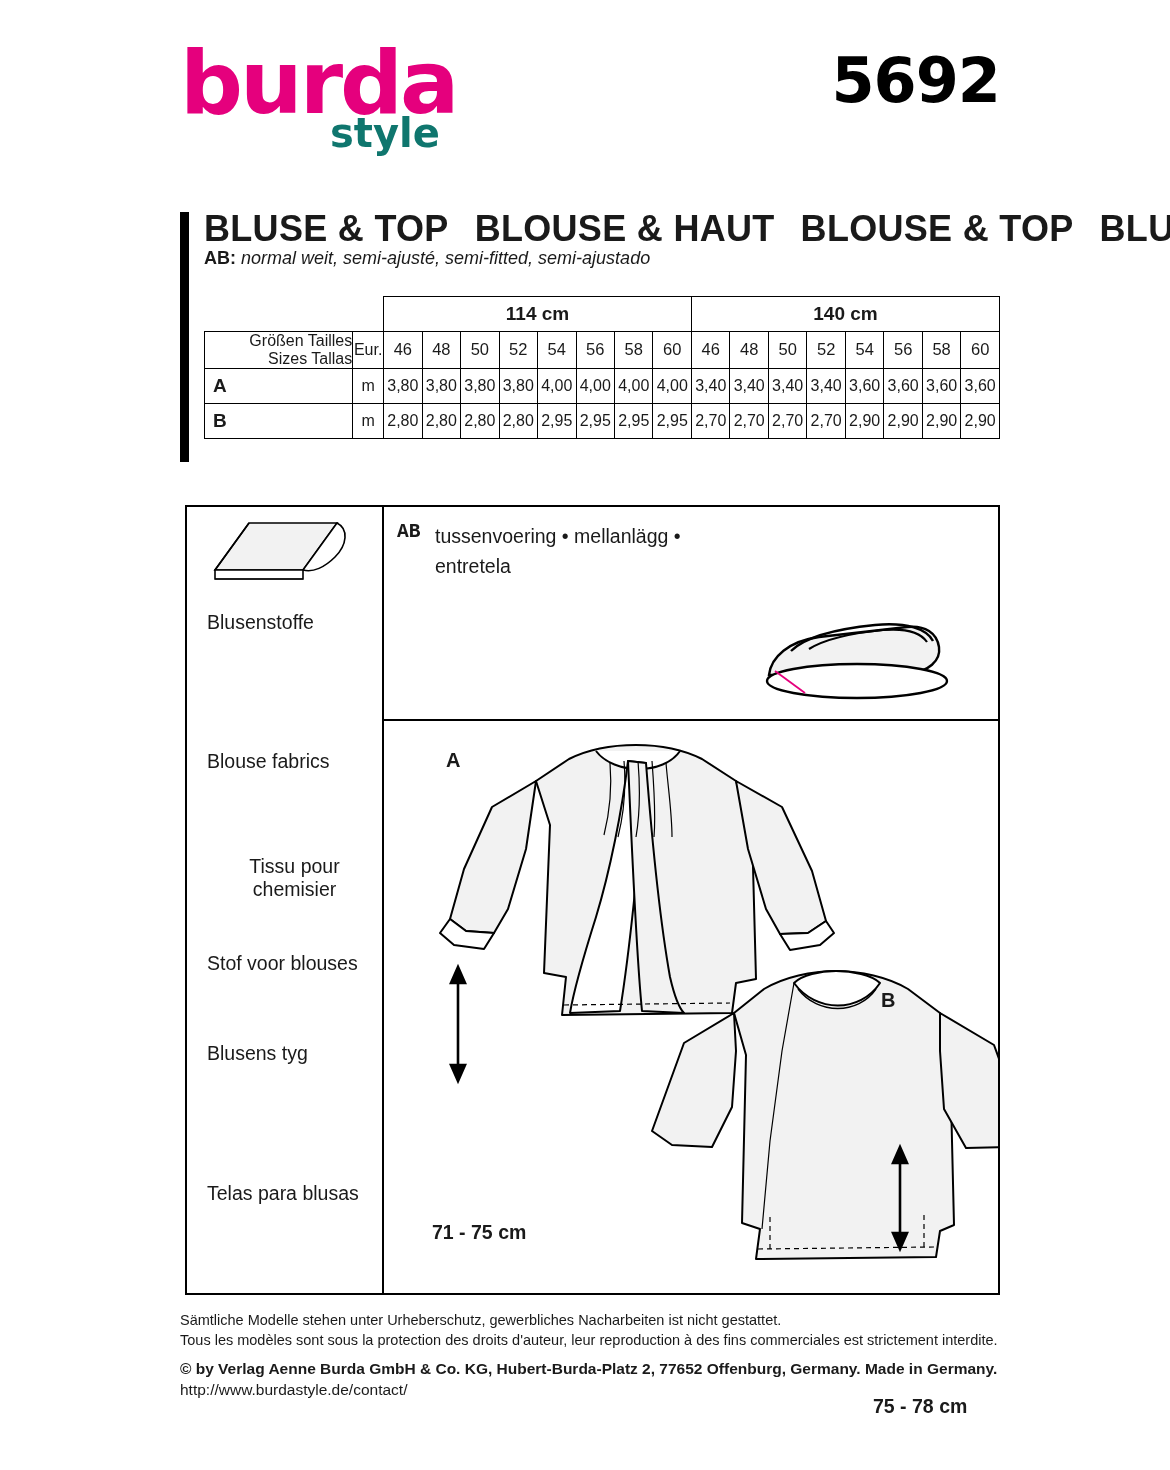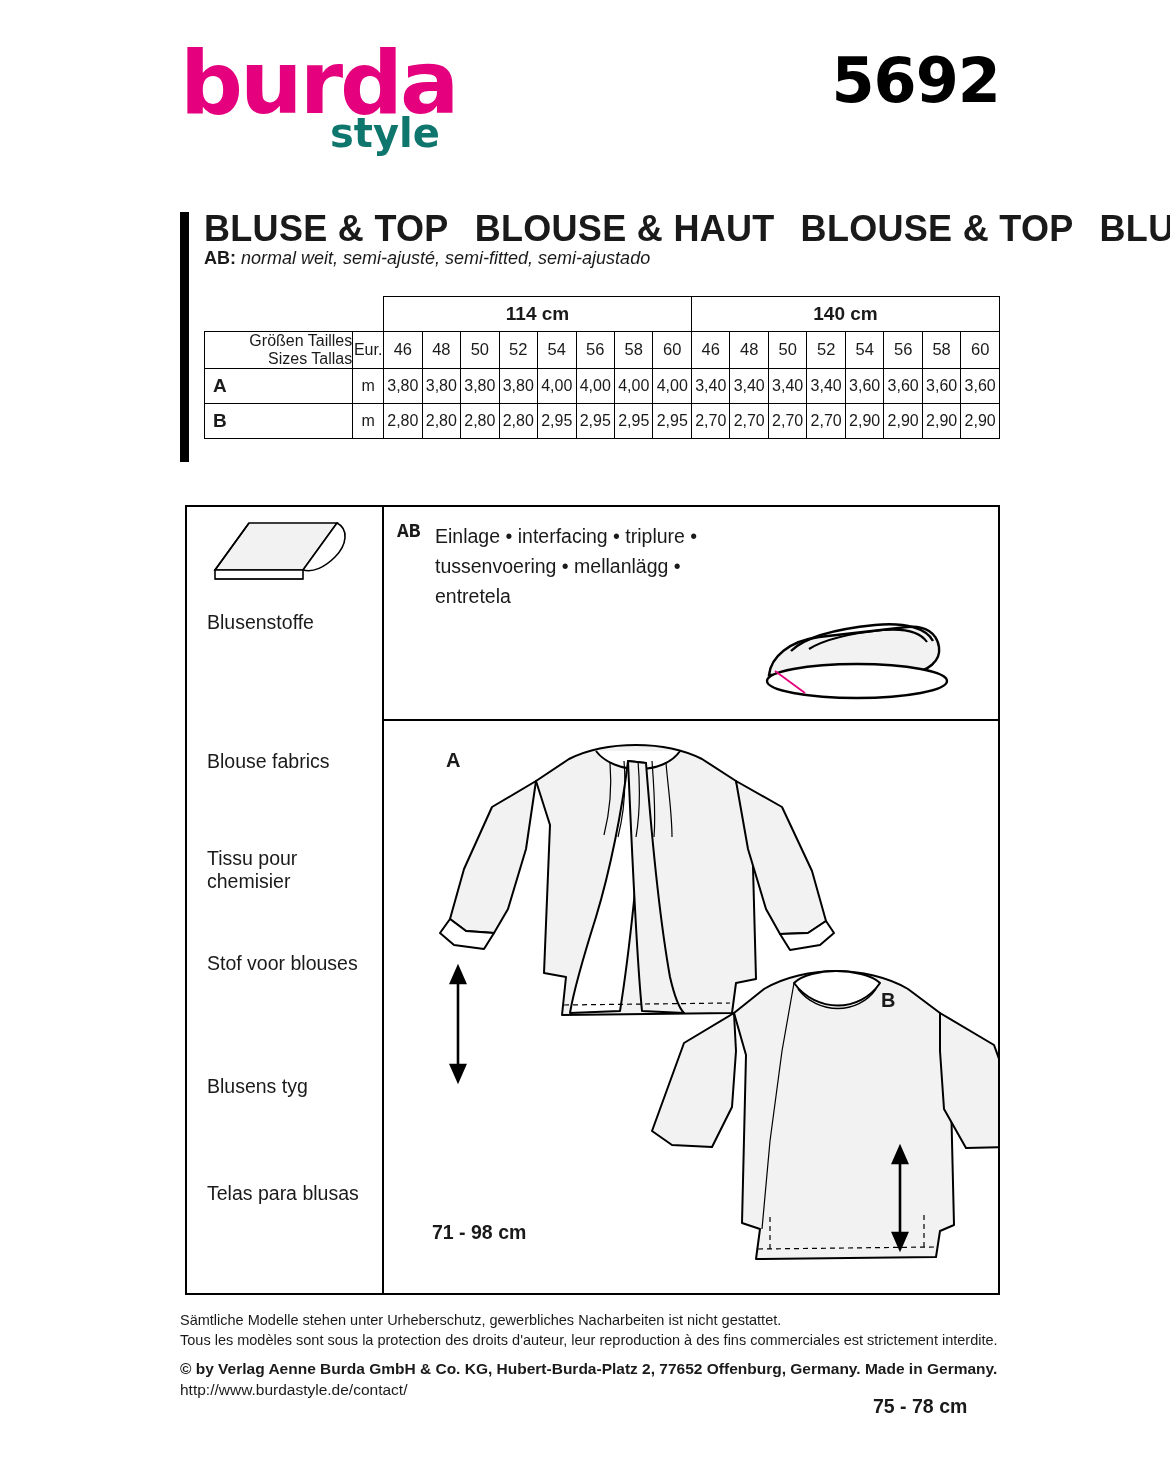--- a/index.html
+++ b/index.html
@@ -239,49 +239,48 @@
         <path d="M96 55 L130 8 C142 14 140 30 128 42 C118 52 106 58 96 55 Z" fill="#ffffff" stroke="#000" stroke-width="1.6"></path>
         <path d="M8 55 L96 55 L96 64 L8 64 Z" fill="#ffffff" stroke="#000" stroke-width="1.6"></path>
         <path d="M8 64 L96 64" stroke="#000" stroke-width="1.2" fill="none"></path>
         <path d="M42 8 L8 55" stroke="#000" stroke-width="1.6" fill="none"></path>
       </svg>
     </div>
 
     <div class="fabric-list">
       <div class="fabric-item" style="top:104px;">Blusenstoffe</div>
       <div class="fabric-item" style="top:243px;">Blouse fabrics</div>
-      <div class="fabric-item" style="top:340px;">Tissu pour chemisier</div>
+      <div class="fabric-item" style="top:348px;text-align:center;">Tissu pour chemisier</div>
       <div class="fabric-item" style="top:445px;">Stof voor blouses</div>
-      <div class="fabric-item" style="top:568px;">Blusens tyg</div>
+      <div class="fabric-item" style="top:535px;">Blusens tyg</div>
       <div class="fabric-item" style="top:675px;">Telas para blusas</div>
     </div>
 
     <div class="inter-block">
       <div class="inter-ab">AB</div>
       <div class="inter-text">
-        <div>Einlage • interfacing • triplure •</div>
         <div>tussenvoering • mellanlägg •</div>
         <div>entretela</div>
       </div>
       <div class="iron">
         <svg viewBox="0 0 200 110" width="200" height="110">
           <path d="M12 78 C14 60 32 44 62 40 L150 30 C168 28 180 36 182 50 C184 64 172 74 150 78 Z" fill="#f2f2f2" stroke="#000" stroke-width="2.4"></path>
           <path d="M34 54 C48 40 78 32 118 28 C150 25 170 32 176 44" fill="none" stroke="#000" stroke-width="2.4"></path>
           <path d="M52 52 C68 42 96 36 126 33 C150 31 164 36 170 45" fill="none" stroke="#000" stroke-width="2.2"></path>
           <ellipse cx="100" cy="84" rx="90" ry="17" fill="#ffffff" stroke="#000" stroke-width="2.4"></ellipse>
           <path d="M18 74 L48 96" stroke="#e5007d" stroke-width="1.8" fill="none"></path>
         </svg>
       </div>
     </div>
 
 
     <div class="garments">
       <div class="gl-a">A</div>
       <div class="gl-b">B</div>
-      <div class="len-a">71 - 98 cm</div>
+      <div class="len-a">71 - 75 cm</div>
       <div class="len-b">75 - 78 cm</div>
 
       <svg viewBox="0 0 614 570" width="614" height="570">
         <g fill="#f2f2f2" stroke="#000" stroke-width="2" stroke-linejoin="round">
 
           <path d="M185 38 C205 28 230 24 252 24 C274 24 298 28 318 38
                    L352 60 L368 108 L372 258 L352 262
                    L348 292 L178 294 L182 256 L160 252 L166 104 L152 60 Z"></path>
 
           <path d="M152 60 L108 86 L80 148 L66 198 L82 210 L110 212 L124 188 L142 128 Z"></path>

